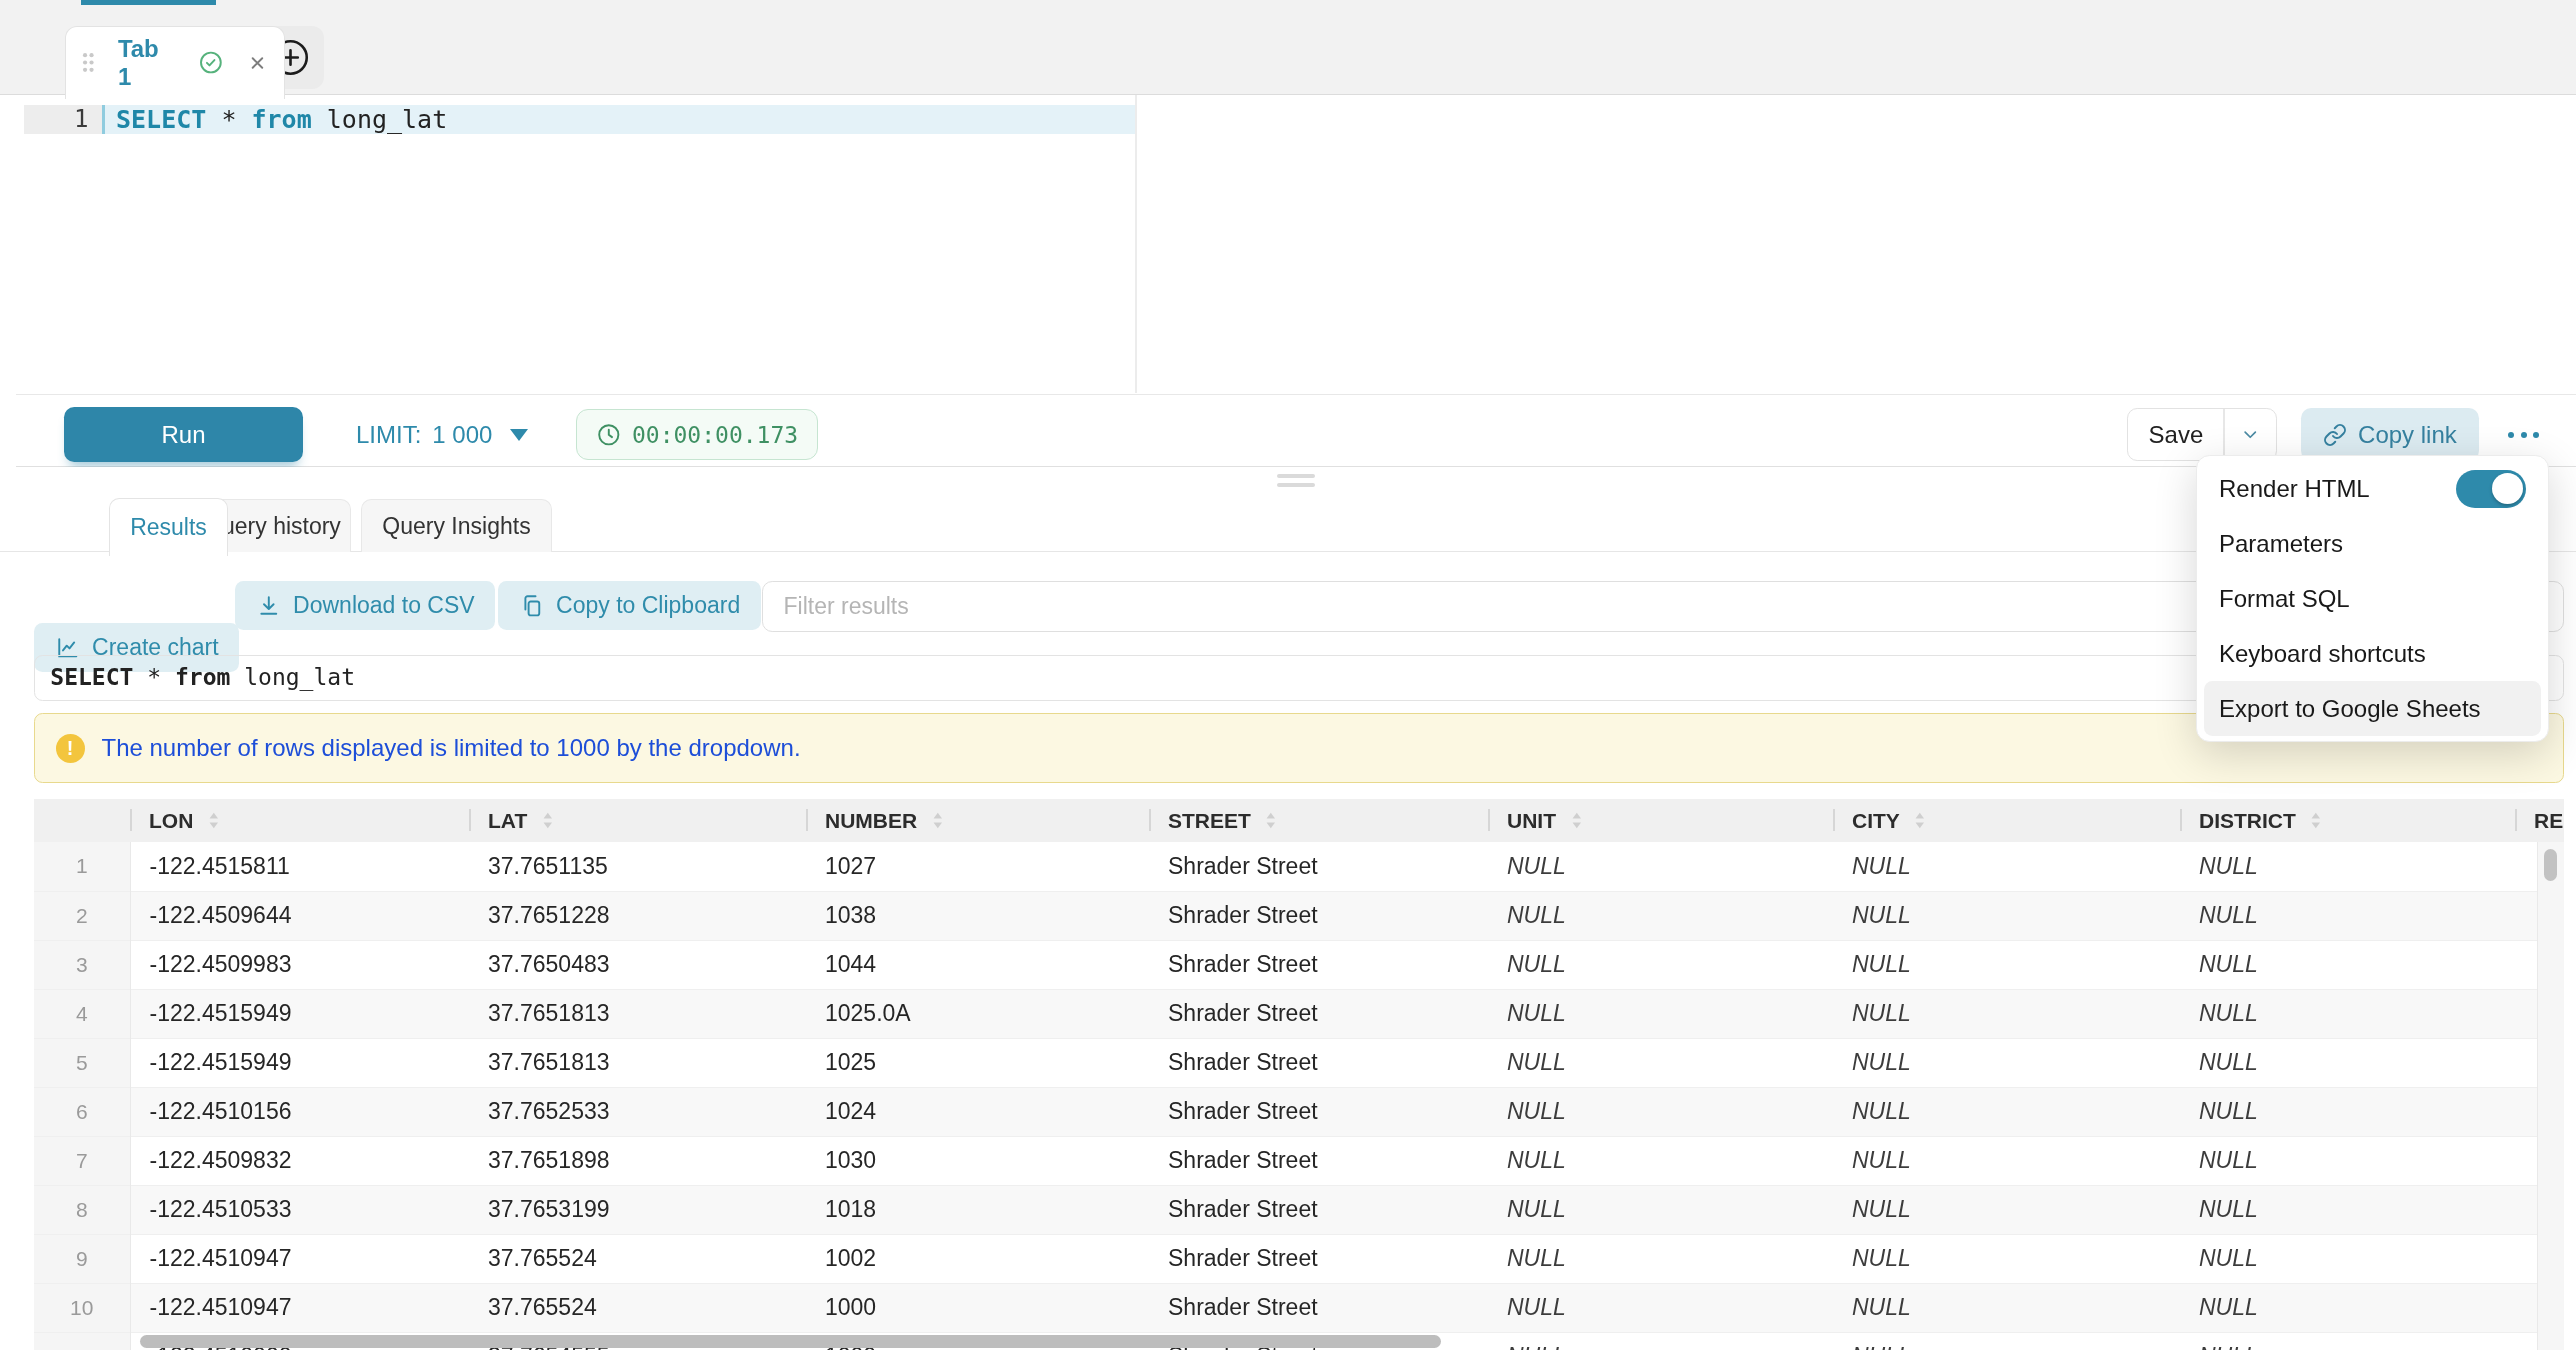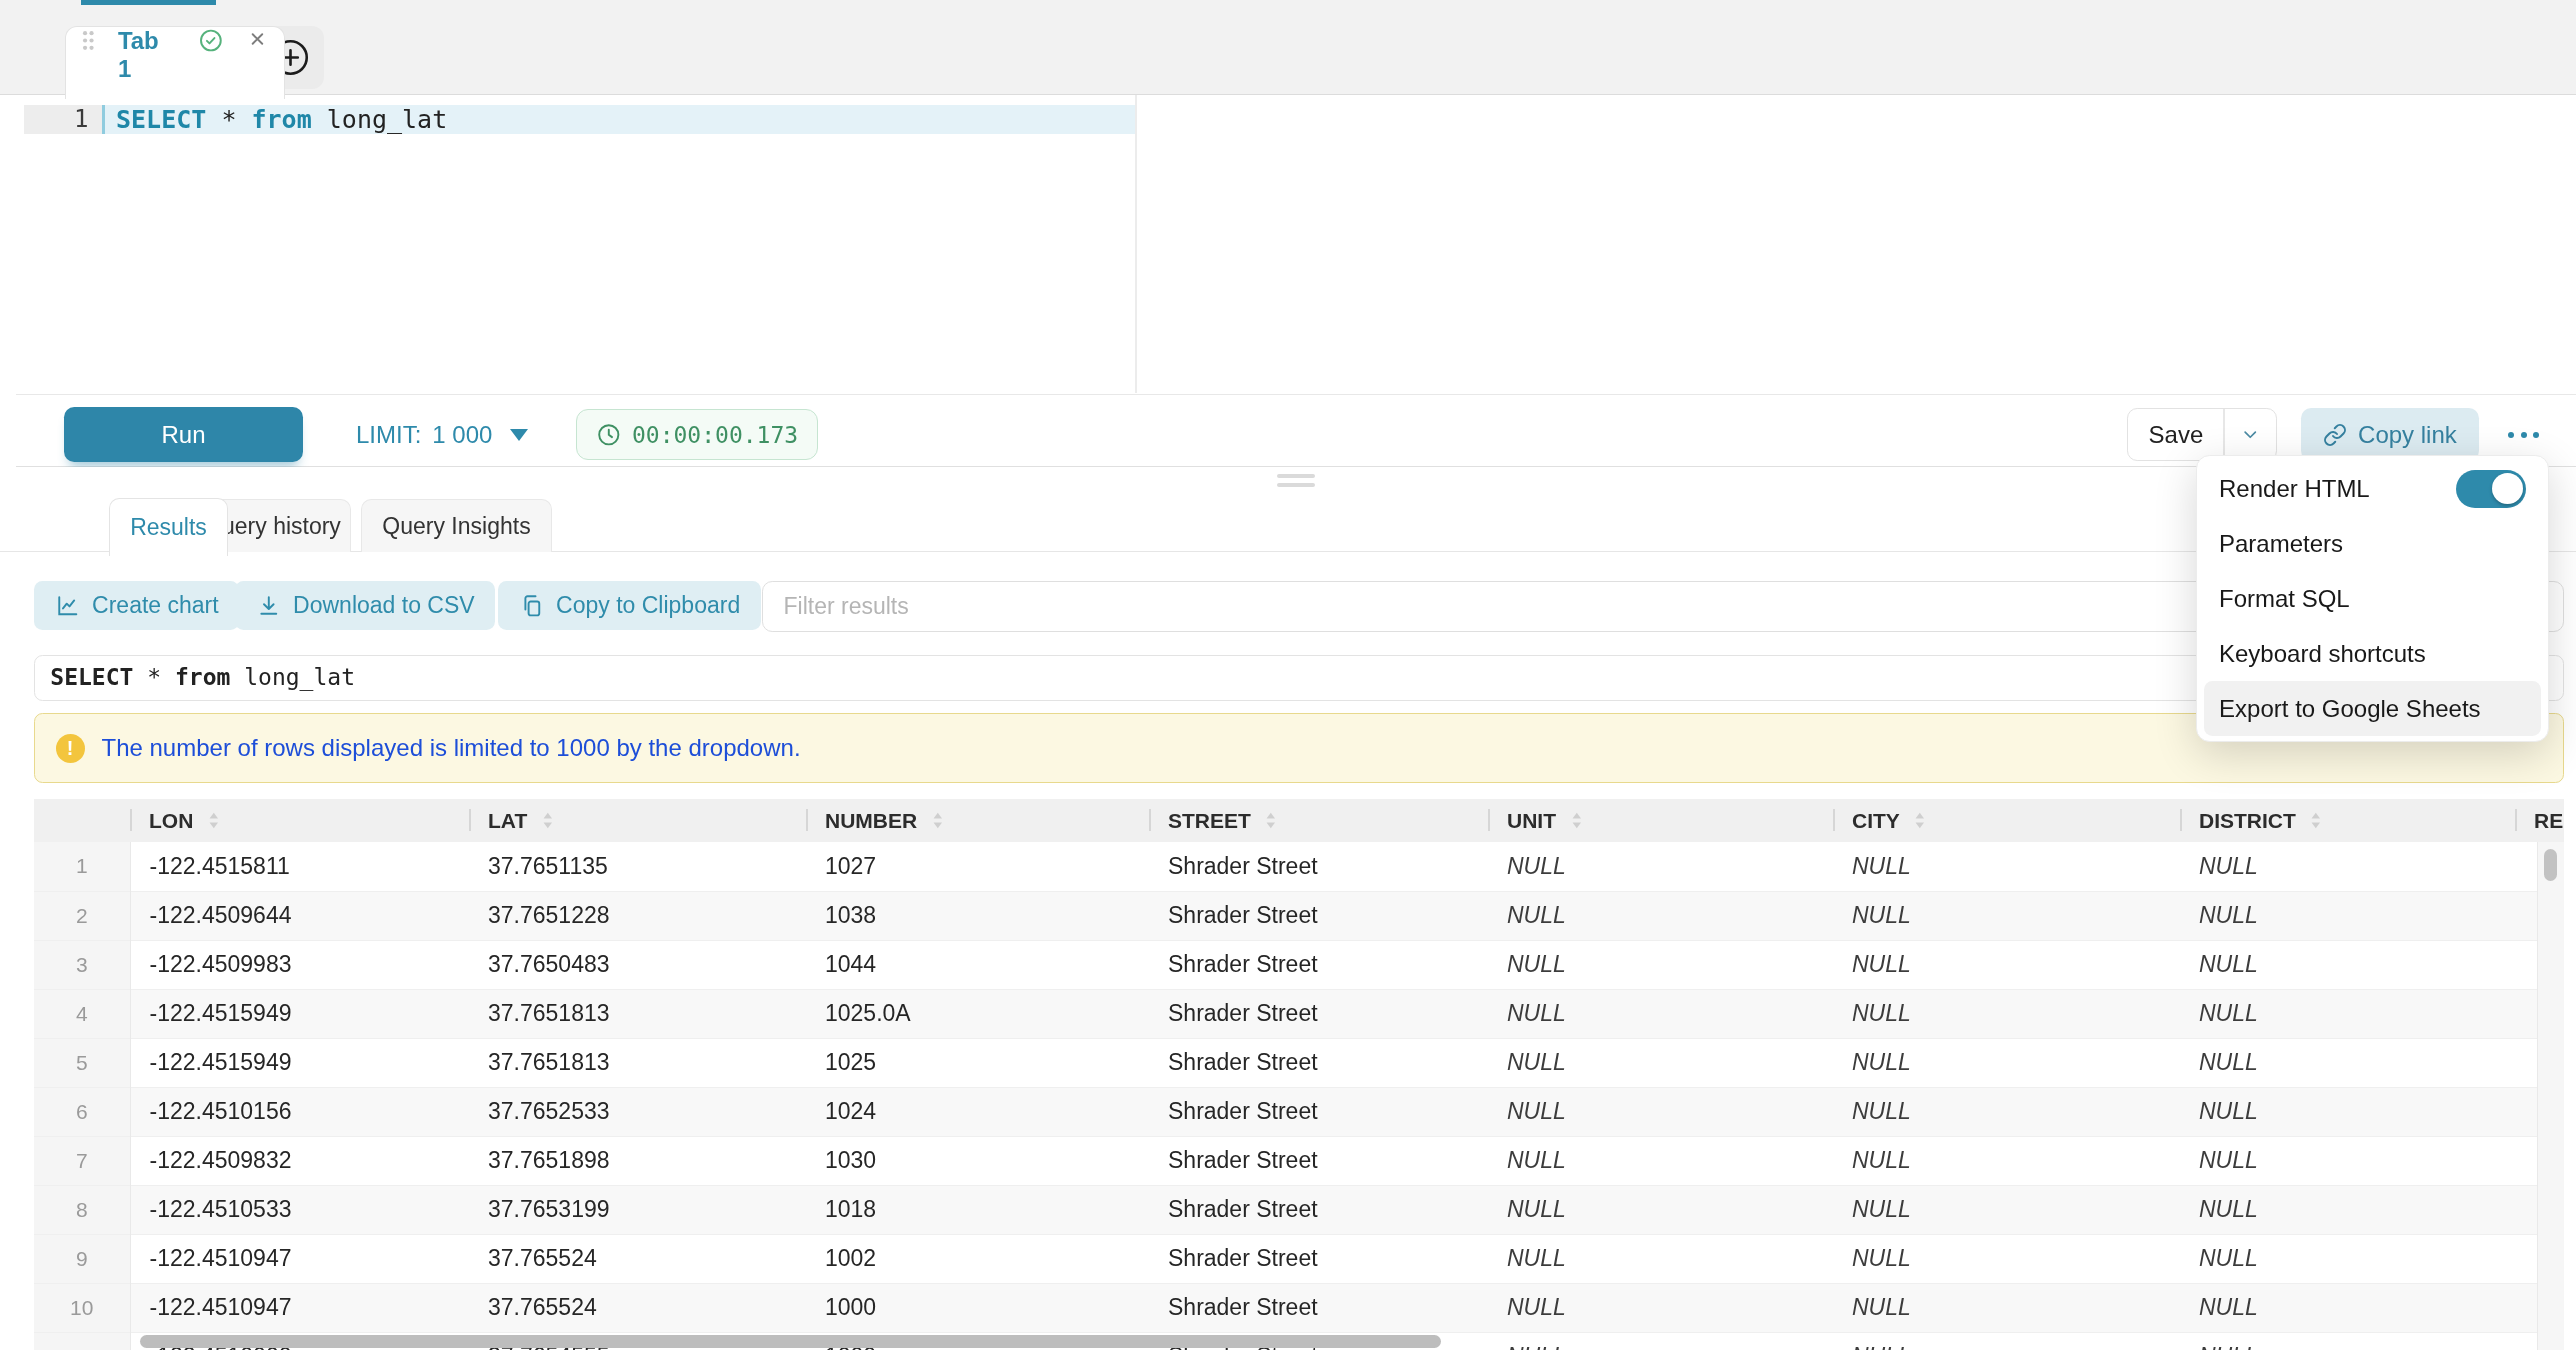--- a/index.html
+++ b/index.html
@@ -6,21 +6,21 @@
   html,body { width:2576px; height:1350px; overflow:hidden; background:#fff;
     font-family:"Liberation Sans", sans-serif; color:#262626; }
   .mono { font-family:"DejaVu Sans Mono", monospace; }
 
   
   #tabstrip { position:absolute; left:0; top:0; width:2576px; height:95px;
     background:#f2f2f2; border-bottom:1.7px solid #dcdcdc; }
   #load-indicator { position:absolute; left:81px; top:0; width:135px; height:5.1px; background:#2e8aab; }
   #tab1 { position:absolute; left:65px; top:25.6px; width:220px; height:73px; background:#fff;
     border:1.7px solid #e3e3e3; border-bottom:none; border-radius:12px 12px 0 0; z-index:3;
-    display:flex; align-items:flex-start; padding:0 15.3px; gap:22px; }
+    display:flex; align-items:center; padding:0 15.3px; gap:22px; }
   #tab1 .tab-label { font-size:24px; font-weight:600; color:#2e8aab; }
   #plus-tab { position:absolute; left:256px; top:25.6px; width:68px; height:63px; background:#ebebeb;
     border-radius:12px; display:flex; align-items:center; justify-content:center; }
 
   
   #editor { position:absolute; left:0; top:95px; width:2576px; height:298px; background:#fff; }
   #editor .gutter-active { position:absolute; left:24px; top:10.2px; width:78px; height:29px; background:#ededed; }
   #editor .linenum { position:absolute; left:24px; top:10.2px; width:78px; height:29px; line-height:29px;
     text-align:right; padding-right:13.6px; font-size:24px; color:#3a3a3a; }
   #editor .hl { position:absolute; left:102px; top:10.2px; width:1033px; height:29px; background:#e4f2f8; }
@@ -59,21 +59,21 @@
     border-radius:10.2px 10.2px 0 0; display:flex; align-items:center; justify-content:center; font-size:23px; color:#333; }
   .rtab.active { top:31px; height:58px; background:#fff; border-color:#e4e4e4; color:#2e8aab; z-index:4; }
   #rtab-results { left:65px; width:119px;margin-left:44px; }
   #rtab-history { left:194px; width:157px; }
   #rtab-insights { left:361px; width:191px; }
 
   
   #content { position:absolute; left:0; top:554px; width:2576px; height:796px; background:#fff; }
   .action-btn { position:absolute; top:27px; height:49px; border:none; border-radius:8.5px; background:#dfeef3;
     color:#2f8cab; font-size:23px; font-family:inherit; display:inline-flex; align-items:center; gap:12px; padding:0 20.5px; }
-  #btn-chart { left:34px; } #btn-csv { left:235px; } #btn-copy { left:498px; }
+  #btn-chart { left:34px;margin-top:42px; } #btn-csv { left:235px; } #btn-copy { left:498px; }
   #filter-input { position:absolute; left:762px; top:27px; width:1802px; height:51px; border:1.7px solid #dfdfdf;
     border-radius:10.2px; padding:0 20.5px; font-size:23px; font-family:inherit; color:#333; outline:none; }
   #filter-input::placeholder { color:#b5b5b5; }
   #sqlbox { position:absolute; left:34px; top:101px; width:2530px; height:46px; border:1.7px solid #e3e3e3;
     border-radius:8.5px; font-size:23px; line-height:43px; padding:0 15.3px; color:#222; white-space:nowrap; overflow:hidden; }
   .bold { font-weight:700; }
   #warnbanner { position:absolute; left:34px; top:159px; width:2530px; height:70px; background:#fcf8e2;
     border:1.7px solid #e8d98d; border-radius:8.5px; display:flex; align-items:center; gap:17px; padding:0 20.5px; }
   #warn-icon { width:29px; height:29px; border-radius:50%; background:#f3c53d; color:#fff; font-size:19.6px;
     font-weight:700; display:flex; align-items:center; justify-content:center; flex:none; }

